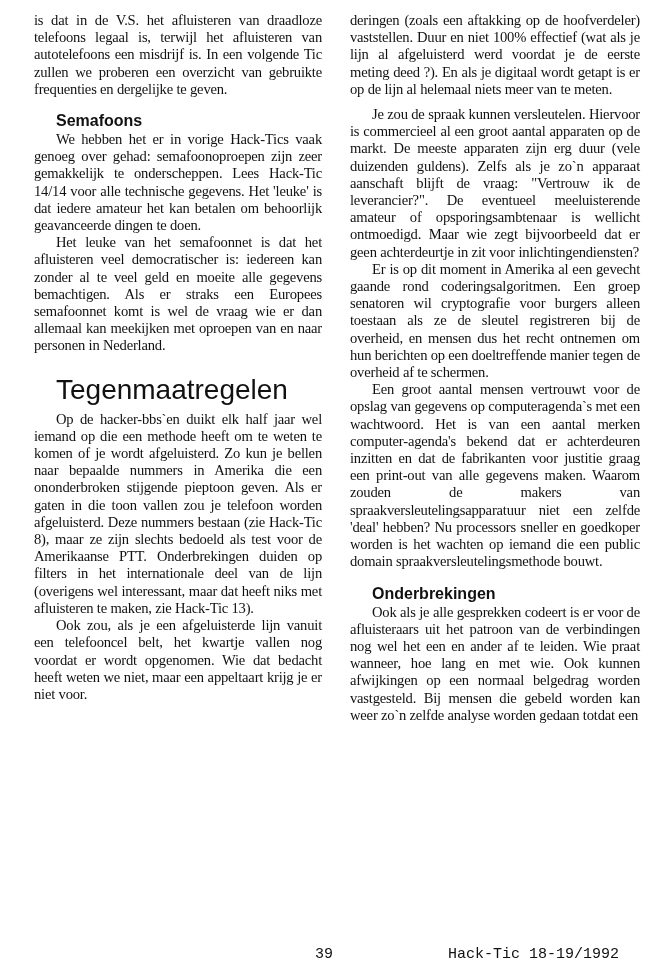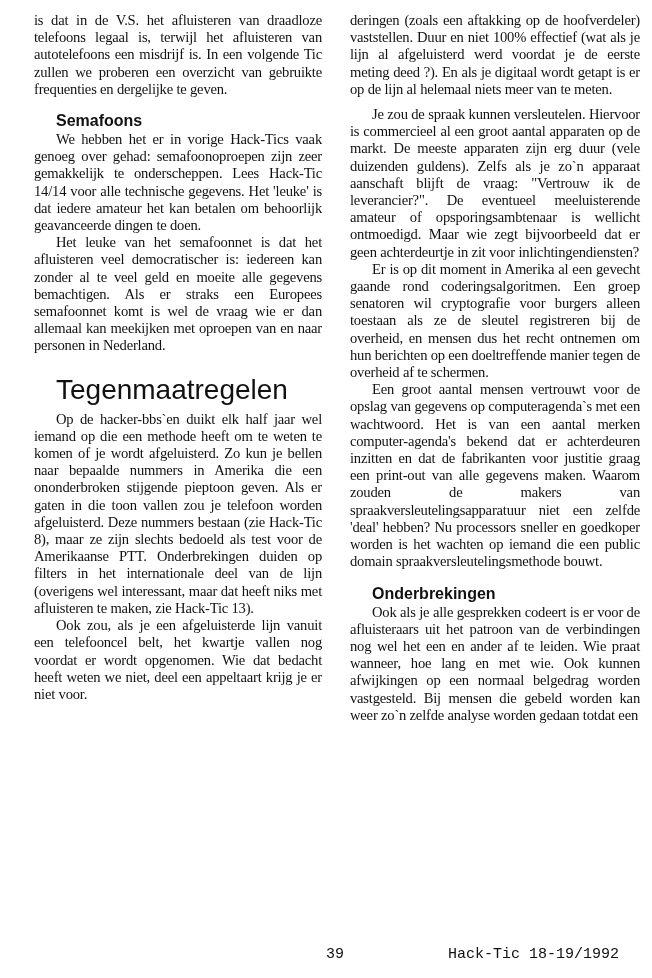--- a/index.html
+++ b/index.html
@@ -6,35 +6,35 @@
   body { width: 652px; height: 978px; position: relative; overflow: hidden; color: #111; }
   .col { position: absolute; top: 12px; width: 288px; font-family: "Liberation Serif", serif; font-size: 14.6px; line-height: 17.2px; text-align: justify; letter-spacing: -0.2px; }
   .col.left { left: 34px; }
   .col.right { left: 350px; width: 290px; }
   p { margin: 0; text-indent: 22px; hyphens: manual; }
   p.noindent { text-indent: 0; }
   h2 { font-family: "Liberation Sans", sans-serif; font-weight: bold; font-size: 16px; line-height: 20px; margin: 5px 0 0 22px; letter-spacing: 0; }
   h1 { font-family: Liberation Sans, sans-serif; font-weight: normal; font-size: 28px; line-height: 26px; margin: 22px 0 8px 22px; letter-spacing: 0; }
   .gap { height: 8px; }
   .footer { position: absolute; top: 946px; font-family: "Liberation Mono", monospace; font-size: 15px; color: #111; }
-  .page-num { left: 326px; font-family: Liberation Mono, monospace; }
+  .page-num { left: 315px; font-family: Liberation Mono, monospace; }
   .pub { left: 448px; }
 </style>
 </head>
 <body>
 
 <div class="col left">
   <p class="noindent">is dat in de V.S. het afluisteren van draadloze telefoons legaal is, terwijl het afluisteren van autotelefoons een misdrijf is. In een volgende Tic zullen we proberen een overzicht van gebruikte frequenties en dergelijke te geven.</p>
   <div class="gap"></div>
   <h2>Semafoons</h2>
   <p>We hebben het er in vorige Hack-Tics vaak genoeg over gehad: semafoonoproepen zijn zeer gemakkelijk te onderscheppen. Lees Hack-Tic 14/14 voor alle technische gegevens. Het 'leuke' is dat iedere amateur het kan betalen om behoorlijk geavanceerde dingen te doen.</p>
   <p>Het leuke van het semafoonnet is dat het afluisteren veel democratischer is: iedereen kan zonder al te veel geld en moeite alle gegevens bemachtigen. Als er straks een Europees semafoonnet komt is wel de vraag wie er dan allemaal kan meekijken met oproepen van en naar personen in Nederland.</p>
   <h1>Tegenmaatregelen</h1>
   <p>Op de hacker-bbs`en duikt elk half jaar wel iemand op die een methode heeft om te weten te komen of je wordt afgeluisterd. Zo kun je bellen naar bepaalde nummers in Amerika die een ononderbroken stijgende pieptoon geven. Als er gaten in die toon vallen zou je telefoon worden afgeluisterd. Deze nummers bestaan (zie Hack-Tic 8), maar ze zijn slechts bedoeld als test voor de Amerikaanse PTT. Onderbrekingen duiden op filters in het internationale deel van de lijn (overigens wel interessant, maar dat heeft niks met afluisteren te maken, zie Hack-Tic 13).</p>
-  <p>Ook zou, als je een afgeluisterde lijn vanuit een telefooncel belt, het kwartje vallen nog voordat er wordt opgenomen. Wie dat bedacht heeft weten we niet, deel een appeltaart krijg je er niet voor.</p>
+  <p>Ook zou, als je een afgeluisterde lijn vanuit een telefooncel belt, het kwartje vallen nog voordat er wordt opgenomen. Wie dat bedacht heeft weten we niet, maar een appeltaart krijg je er niet voor.</p>
 </div>
 
 <div class="col right">
   <p class="noindent">deringen (zoals een aftakking op de hoofverdeler) vaststellen. Duur en niet 100% effectief (wat als je lijn al afgeluisterd werd voordat je de eerste meting deed ?). En als je digitaal wordt getapt is er op de lijn al helemaal niets meer van te meten.</p>
   <div class="gap"></div>
   <p>Je zou de spraak kunnen versleutelen. Hiervoor is commercieel al een groot aantal apparaten op de markt. De meeste apparaten zijn erg duur (vele duizenden guldens). Zelfs als je zo`n apparaat aanschaft blijft de vraag: "Vertrouw ik de leverancier?". De eventueel meeluisterende amateur of opsporingsambtenaar is wellicht ontmoedigd. Maar wie zegt bijvoorbeeld dat er geen achterdeurtje in zit voor inlichtingendiensten?</p>
   <p>Er is op dit moment in Amerika al een gevecht gaande rond coderingsalgoritmen. Een groep senatoren wil cryptografie voor burgers alleen toestaan als ze de sleutel registreren bij de overheid, en mensen dus het recht ontnemen om hun berichten op een doeltreffende manier tegen de overheid af te schermen.</p>
   <p>Een groot aantal mensen vertrouwt voor de opslag van gegevens op computeragenda`s met een wachtwoord. Het is van een aantal merken computer-agenda's bekend dat er achterdeuren inzitten en dat de fabrikanten voor justitie graag een print-out van alle gegevens maken. Waarom zouden de makers van spraakversleutelingsapparatuur niet een zelfde 'deal' hebben? Nu processors sneller en goedkoper worden is het wachten op iemand die een public domain spraakversleutelingsmethode bouwt.</p>
   <div class="gap"></div>
   <h2>Onderbrekingen</h2>

